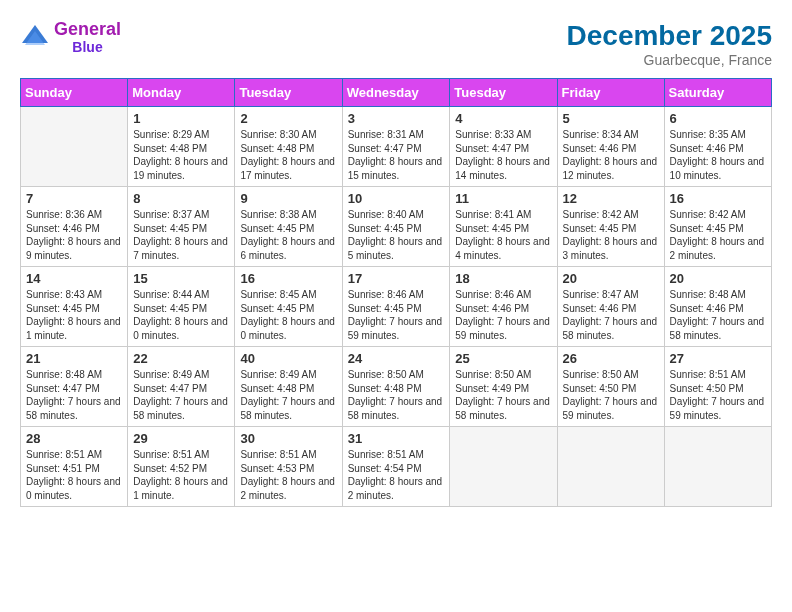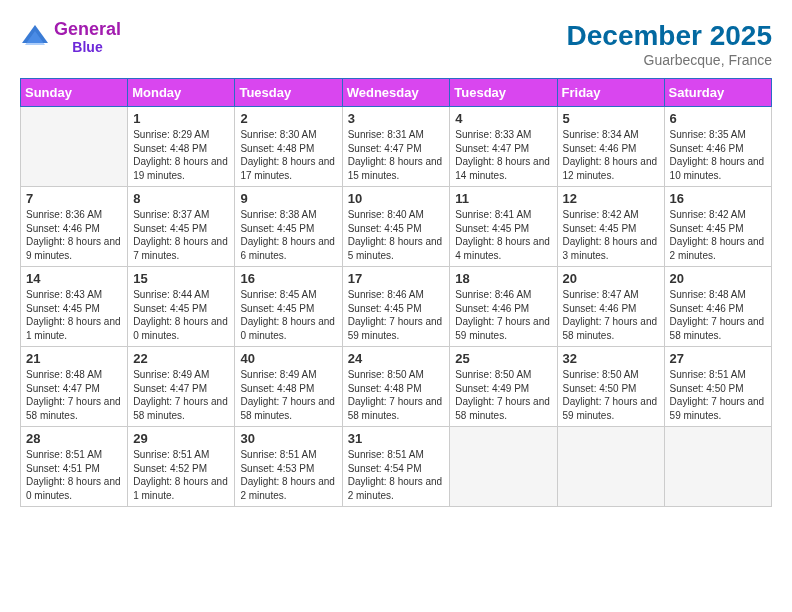--- a/index.html
+++ b/index.html
@@ -231,21 +231,21 @@
         </td>
         <td>
           <div class="cell-day">24</div>
           <div class="cell-info">Sunrise: 8:50 AM<br>Sunset: 4:48 PM<br>Daylight: 7 hours and 58 minutes.</div>
         </td>
         <td>
           <div class="cell-day">25</div>
           <div class="cell-info">Sunrise: 8:50 AM<br>Sunset: 4:49 PM<br>Daylight: 7 hours and 58 minutes.</div>
         </td>
         <td>
-          <div class="cell-day">32</div>
+          <div class="cell-day">26</div>
           <div class="cell-info">Sunrise: 8:50 AM<br>Sunset: 4:50 PM<br>Daylight: 7 hours and 59 minutes.</div>
         </td>
         <td>
           <div class="cell-day">27</div>
           <div class="cell-info">Sunrise: 8:51 AM<br>Sunset: 4:50 PM<br>Daylight: 7 hours and 59 minutes.</div>
         </td>
       </tr>
       <tr>
         <td>
           <div class="cell-day">28</div>

